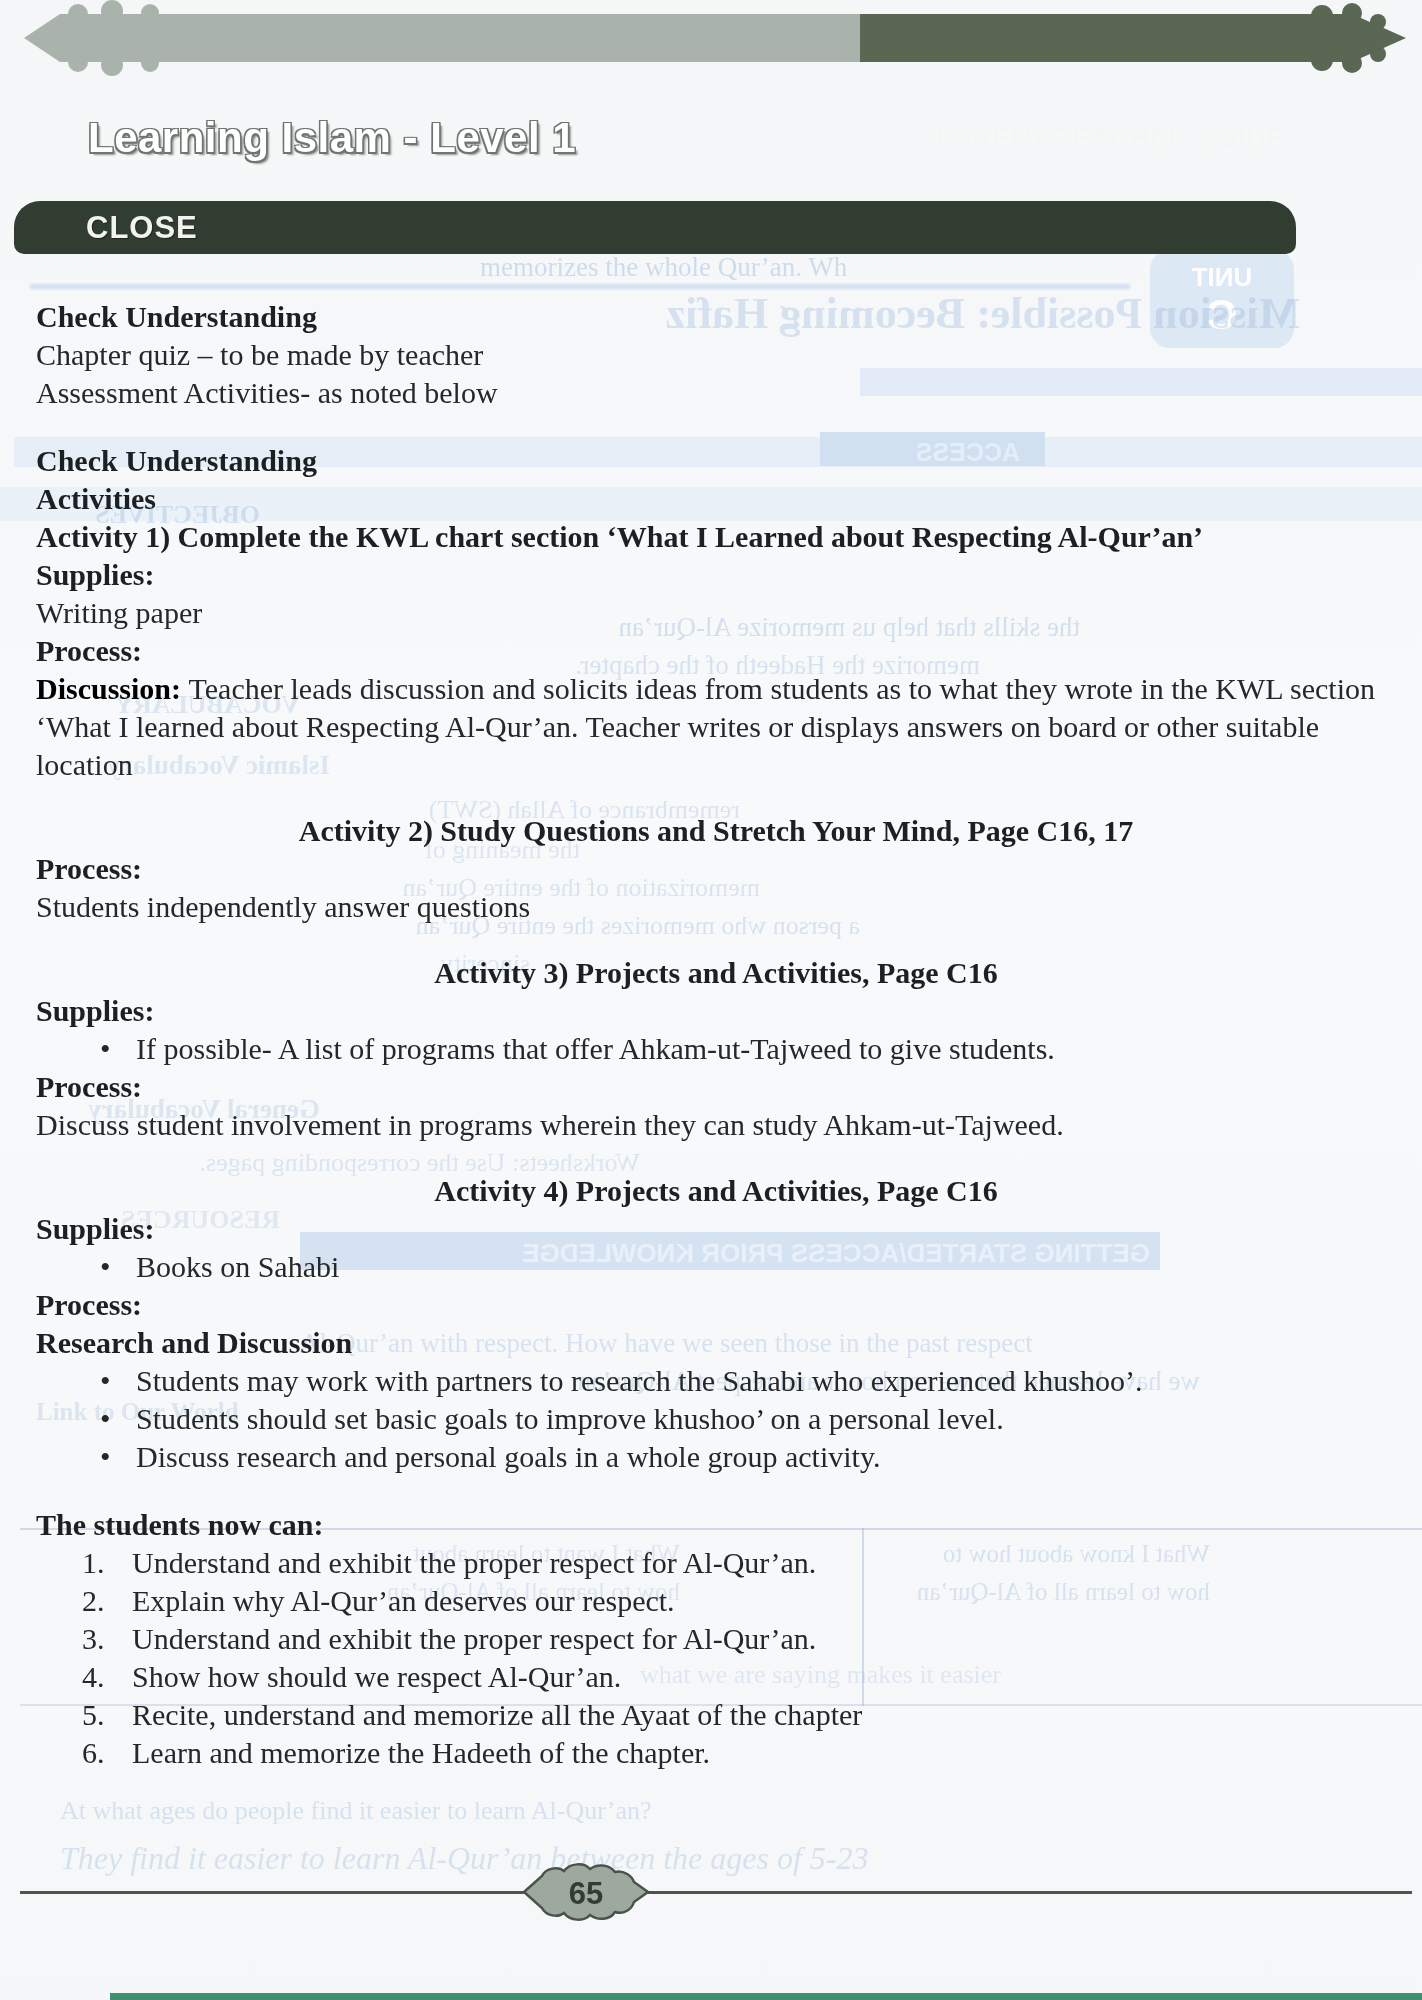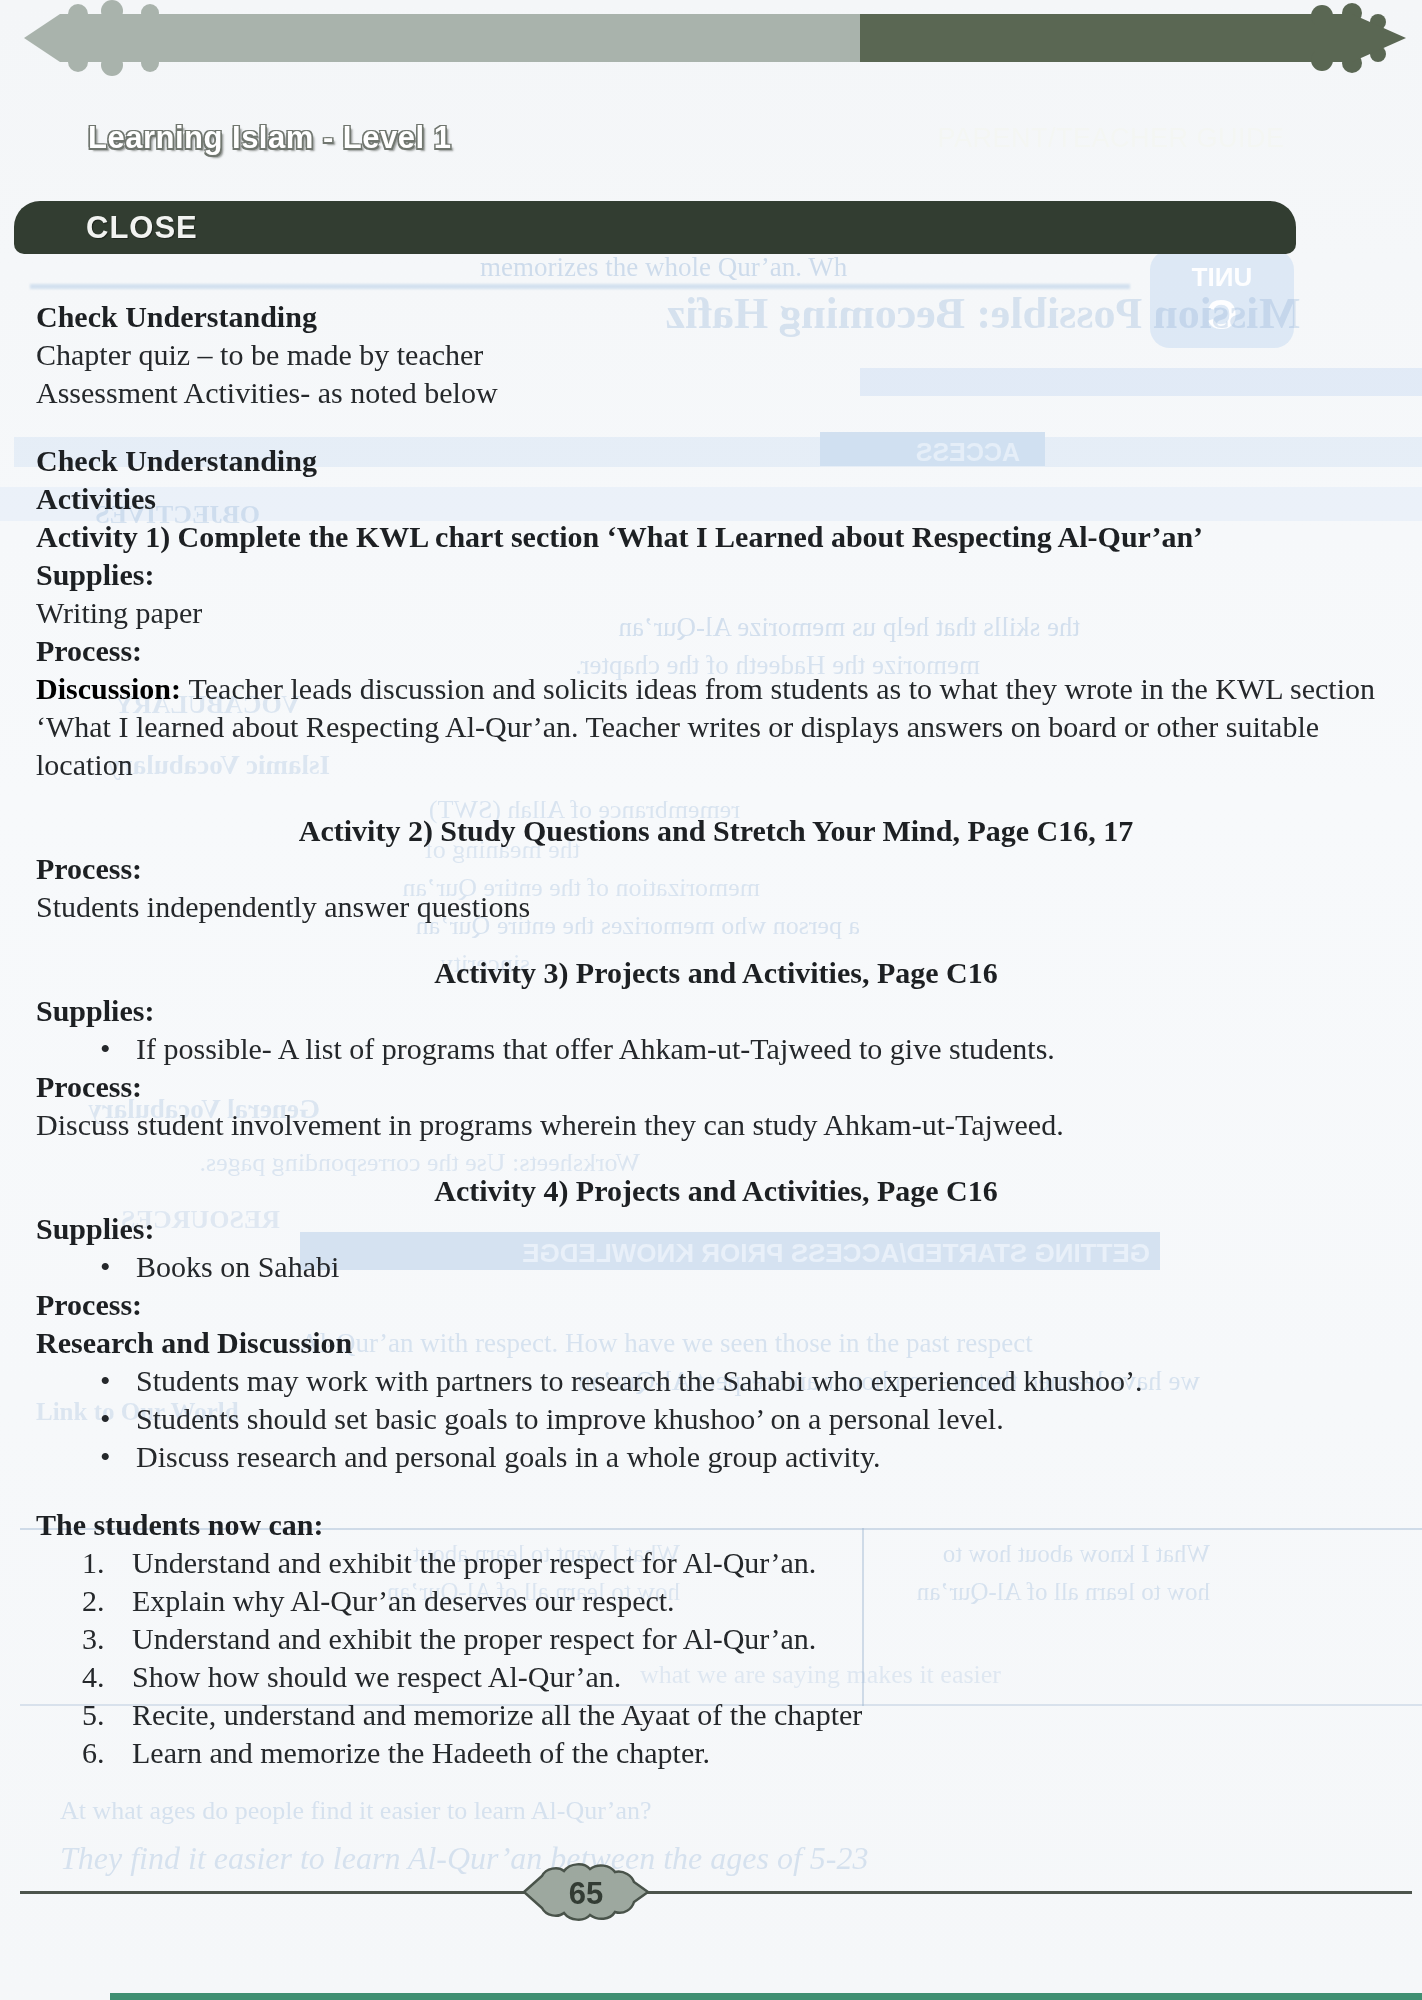--- a/index.html
+++ b/index.html
@@ -6,21 +6,21 @@
   body{
     width:1422px;height:2000px;position:relative;overflow:hidden;
     background:linear-gradient(180deg,#f4f6f8 0%,#f7f9fb 40%,#f5f7f9 100%);
     font-family:"Liberation Serif",serif;
   }
   .abs{position:absolute;}
   
   #banner-svg{position:absolute;left:0;top:100;}
   .banner-left-text{
     position:absolute;left:88px;top:112px;height:52px;line-height:52px;
-    font-family:"Liberation Sans",sans-serif;font-weight:bold;font-size:31px;color:#ffffff;
+    font-family:"Liberation Sans",sans-serif;font-weight:bold;font-size:42px;color:#ffffff;
     letter-spacing:.5px;
     text-shadow:-1.5px -1.5px 0 #70766f,1.5px -1.5px 0 #70766f,-1.5px 1.5px 0 #70766f,1.5px 1.5px 0 #70766f,3px 3px 2px rgba(70,75,70,.55);
   }
   .banner-right-text{
     position:absolute;left:893px;top:114px;width:436px;height:48px;line-height:48px;
     text-align:center;font-family:"Liberation Sans",sans-serif;font-size:27px;color:#f4f6f3;letter-spacing:.5px;
   }
   
   .close-bar{
     position:absolute;left:14px;top:201px;width:1282px;height:53px;

